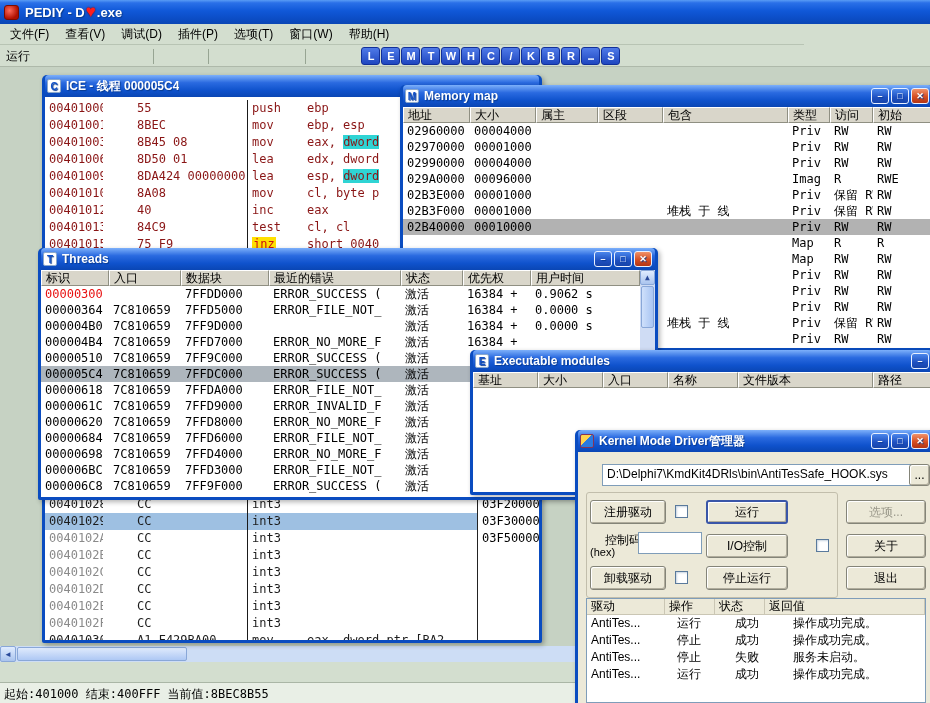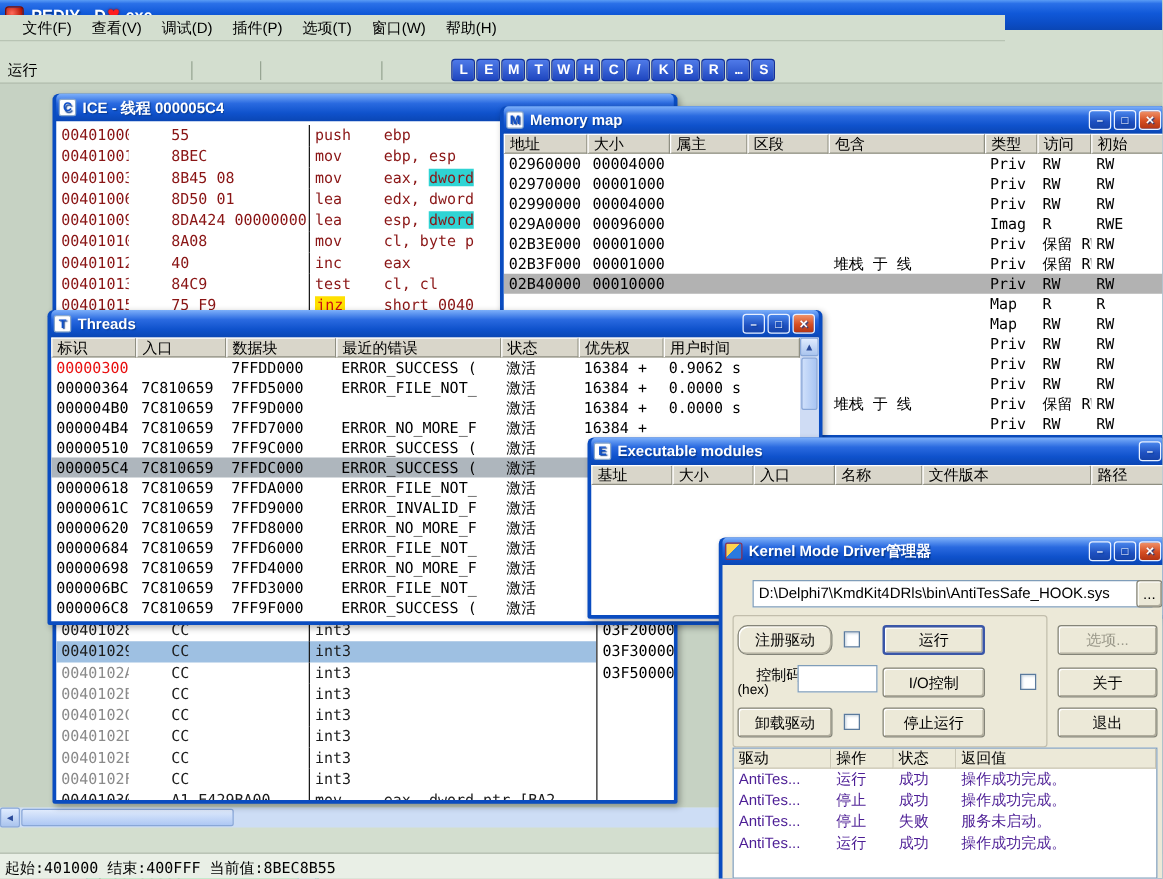--- a/index.html
+++ b/index.html
@@ -8,22 +8,22 @@
   #root{position:relative;width:930px;height:703px;overflow:hidden;background:#d3decf;}
 
   
   .titlebar{position:absolute;left:0;top:0;width:930px;height:24px;z-index:4;
     background:linear-gradient(180deg,#5a9cf5 0%,#2a70e8 12%,#1058d8 45%,#0b4cc4 80%,#0a46b4 100%);
     display:flex;align-items:center;padding-left:4px;color:#fff;font-weight:bold;font-size:13px;
     text-shadow:1px 1px 1px #0a3a8c;}
   .app-icon{width:15px;height:15px;border-radius:3px;margin-right:6px;
     background:radial-gradient(circle at 35% 35%,#ff6a5a,#b01000 70%);border:1px solid #7a0c00;}
   .heart{color:#ff1e1e;font-size:17px;margin:0 1px;text-shadow:0 0 2px #700;}
-  .menubar{position:absolute;left:0;top:12px;width:804px;height:21px;background:#d3decf;
-    border-bottom:1px solid #b8c4b4;display:flex;align-items:center;padding-left:10px;z-index:4;color:#000;}
+  .menubar{position:absolute;left:0;top:24px;width:804px;height:21px;background:#d3decf;
+    border-bottom:1px solid #b8c4b4;display:flex;align-items:center;padding-left:2px;z-index:4;color:#000;}
   .menu-item{padding:2px 8px;}
   .toolbar{position:absolute;left:0;top:46px;width:930px;height:21px;background:#d3decf;
     border-bottom:1px solid #aeb9aa;display:flex;align-items:center;z-index:4;}
   .run-label{margin-left:6px;width:82px;color:#000;}
   .tb-icons,.tb-right{display:flex;align-items:center;gap:2px;}
   .tbtn{width:19px;height:18px;display:flex;align-items:center;justify-content:center;
     font-weight:bold;font-size:13px;cursor:default;}
   .tbtn.sep{width:7px;height:15px;border-left:1px solid #97a593;margin:0 2px;}
   .tb-letters{display:flex;gap:1px;margin-left:26px;}
   .lbtn{width:19px;height:18px;background:linear-gradient(180deg,#4f7ae8,#1f47c0);
@@ -109,39 +109,39 @@
   .kfield{position:absolute;background:#fff;border:1px solid #7f9db9;padding:2px 4px;
     white-space:nowrap;overflow:hidden;color:#000;}
   .kpath{left:24px;top:12px;width:320px;height:22px;}
   .kbrowse{position:absolute;left:331px;top:12px;width:21px;height:22px;}
   .kgroup{position:absolute;left:8px;top:40px;width:252px;height:106px;border:1px solid #c2beac;border-radius:3px;}
   .kbtn{position:absolute;background:#ece9d8;border:1px solid #848478;border-radius:3px;
     box-shadow:inset 1px 1px 0 #fff,inset -1px -1px 0 #b0ac9c;color:#000;
     display:flex;align-items:center;justify-content:center;font-size:12px;}
   .kbtn.default{border:2px solid #3a56a8;}
   .kbtn.disabled{color:#9a988a;}
-  .kb-register{left:12px;top:48px;width:76px;height:24px;border-radius:8px;}
+  .kb-register{left:12px;top:48px;width:76px;height:24px;}
   .kb-run{left:128px;top:48px;width:82px;height:24px;}
   .kb-options{left:268px;top:48px;width:80px;height:24px;}
   .kb-io{left:128px;top:82px;width:82px;height:24px;}
   .kb-about{left:268px;top:82px;width:80px;height:24px;}
   .kb-unload{left:12px;top:114px;width:76px;height:24px;}
   .kb-stop{left:128px;top:114px;width:82px;height:24px;}
   .kb-exit{left:268px;top:114px;width:80px;height:24px;}
   .kcb{position:absolute;width:13px;height:13px;background:#fff;border:1px solid #5a7a9c;
     box-shadow:inset 1px 1px 2px #c8d4e0;}
   .kcb1{left:97px;top:53px;} .kcb2{left:238px;top:87px;} .kcb3{left:97px;top:119px;}
   .klabel{position:absolute;color:#000;}
   .kl-ctrl{left:27px;top:80px;} .kl-hex{left:12px;top:94px;font-size:11px;}
   .kctrl{left:60px;top:80px;width:64px;height:22px;}
   .klist{position:absolute;left:8px;right:6px;top:146px;bottom:4px;background:#fff;
     border:1px solid #7f9db9;overflow:hidden;}
   .k-grid{display:grid;grid-template-columns:78px 50px 50px 1fr;}
   .klist .hcell{background:#ece9d8;border:none;border-right:1px solid #cac6b4;border-bottom:1px solid #cac6b4;}
-  .krow{height:17px;line-height:17px;color:#4c1d95;}
+  .krow{height:17px;line-height:17px;color:#000000;gap:8px;}
 
   
   .hscroll{position:absolute;left:0;top:646px;width:930px;height:16px;background:#cdddf5;z-index:5;}
   .hs-arrow{position:absolute;left:0;top:0;width:16px;height:16px;background:linear-gradient(180deg,#e0ecff,#aac4ee);
     border:1px solid #89a7d8;border-radius:2px;color:#2a4a9a;font-size:8px;
     display:flex;align-items:center;justify-content:center;}
   .hs-thumb{position:absolute;left:17px;top:1px;width:170px;height:14px;
     background:linear-gradient(180deg,#dfeafc,#aec8f4);border:1px solid #89a7d8;border-radius:2px;}
   .cmdbar{position:absolute;left:0;top:662px;width:930px;height:20px;background:#d3decf;
     display:flex;align-items:center;z-index:5;color:#000;margin-top:36px;}

